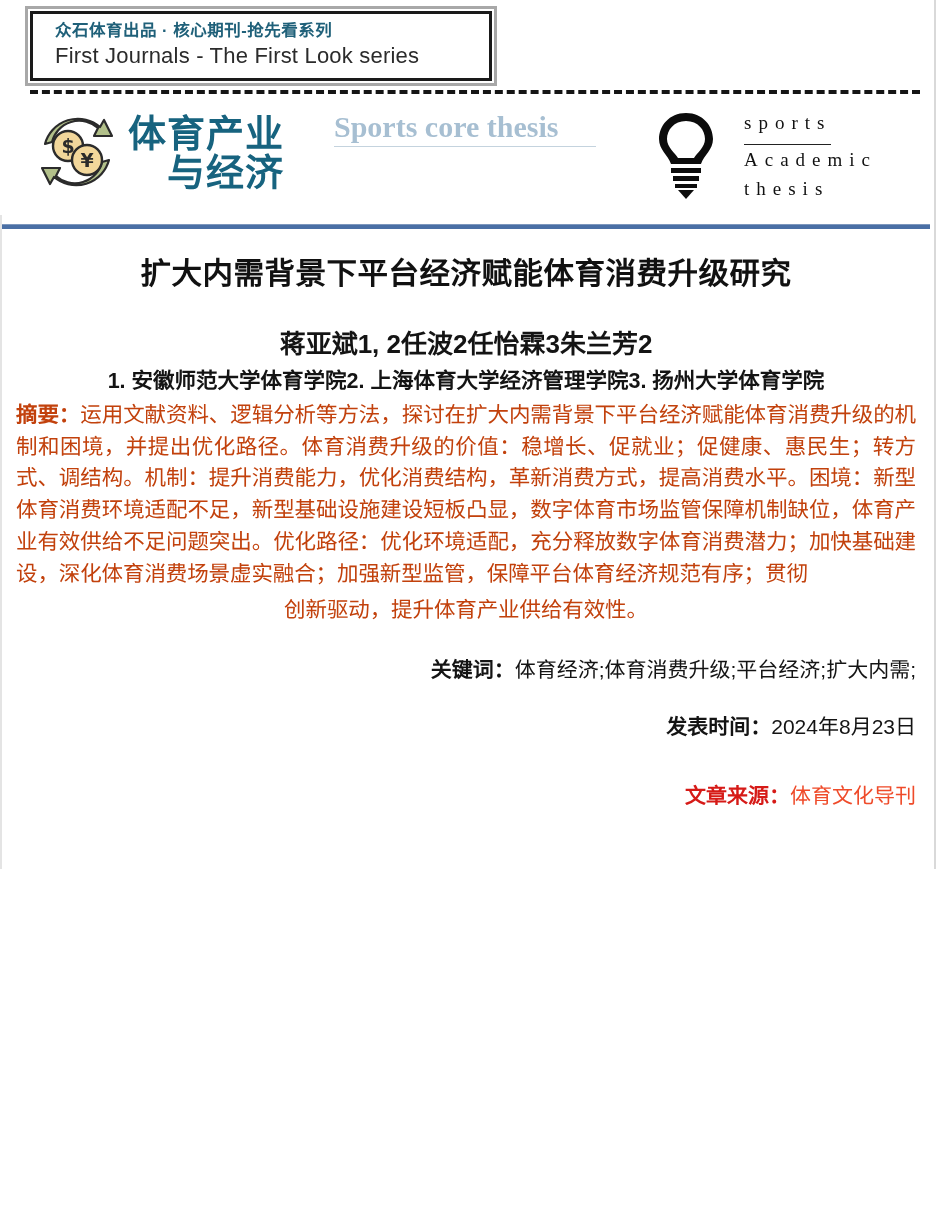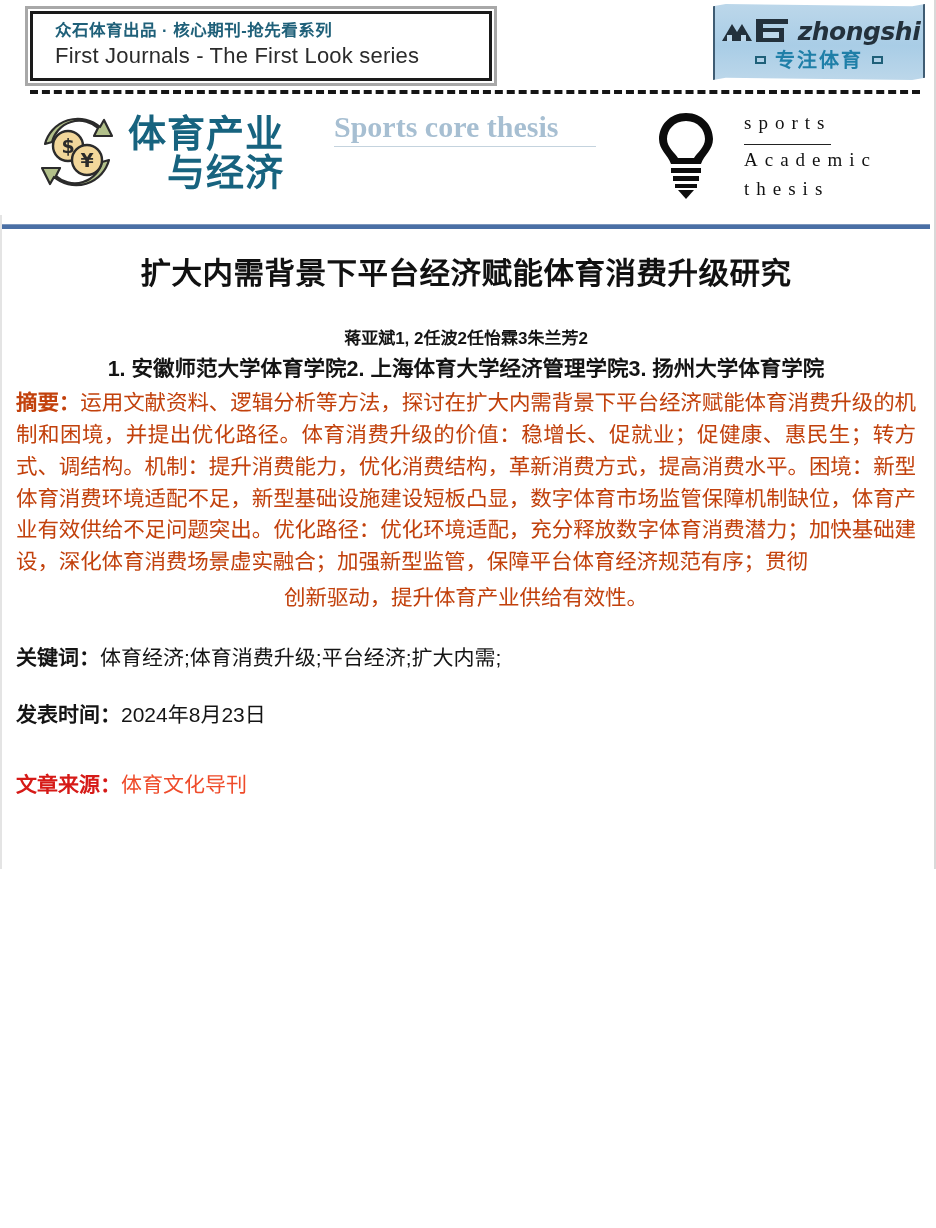--- a/index.html
+++ b/index.html
@@ -233,21 +233,21 @@
     text-align: center;
     font-size: 30.5px;
     font-weight: 800;
     color: #111;
     letter-spacing: 0.5px;
     line-height: 1.25;
   }
   .authors {
     margin-top: 36px;
     text-align: center;
-    font-size: 17px;
+    font-size: 26px;
     font-weight: 700;
     color: #141414;
     line-height: 1.3;
   }
   .affils {
     margin-top: 6px;
     text-align: center;
     font-size: 21.5px;
     font-weight: 700;
     color: #141414;
@@ -268,20 +268,21 @@
   }
   .abstract-last {
     text-align: center;
   }
 
   .meta-row {
     margin-top: 26px;
     font-size: 21px;
     color: #141414;
     line-height: 1.4;
+    text-align: right;
   }
   .meta-row .lbl {
     font-weight: 800;
   }
   .meta-kw { margin-top: 28px; }
   .meta-date { margin-top: 28px; }
   .meta-src { margin-top: 40px; color: #e1251b; }
   .meta-src .lbl { color: #d61a17; font-weight: 800; }
   .meta-src .val { color: #ef4b2a; }
 
@@ -331,39 +332,20 @@
 
   <div class="top-strip">
 
     <div class="series-box">
       <div class="series-inner">
         <div class="series-cn">众石体育出品 · 核心期刊-抢先看系列</div>
         <div class="series-en">First Journals - The First Look series</div>
       </div>
     </div>
 
-    <div class="zs-logo">
-      <div class="zs-row1">
-        <span class="zs-mark">
-          <svg width="74" height="30" viewBox="0 0 74 30" aria-hidden="true">
-            <path d="M4 26 L14 9 L19 17 L24 9 L34 26 Z" fill="#23313c"></path>
-            <rect x="9" y="20" width="5" height="6" fill="#bcd7ea"></rect>
-            <rect x="23" y="20" width="5" height="6" fill="#bcd7ea"></rect>
-            <path d="M38 4 L70 4 L70 9 L45 9 L45 13 L66 13 L66 27 L38 27 Z" fill="#23313c"></path>
-            <rect x="45" y="17" width="16" height="6" fill="#bcd7ea"></rect>
-          </svg>
-        </span>
-        <span class="zs-word">zhongshi</span>
-      </div>
-      <div class="zs-row2">
-        <span class="zs-sq"></span>
-        <span class="zs-sub">专注体育</span>
-        <span class="zs-sq"></span>
-      </div>
-    </div>
 
     <div class="dashed-rule"></div>
   </div>
 
   <div class="masthead">
 
     <div class="mh-left">
       <span>
         <svg width="90" height="92" viewBox="0 0 90 92" aria-hidden="true">
           <path d="M20 36 A28 28 0 0 1 66 22 L62 30 L80 30 L72 14 L68 21 A34 34 0 0 0 13 38 Z" fill="#b2c08a" stroke="#2b2b2b" stroke-width="2.2" stroke-linejoin="round"></path>

